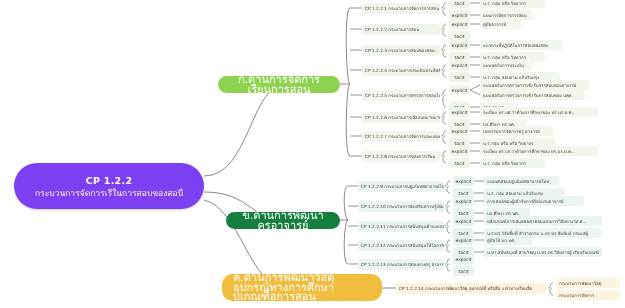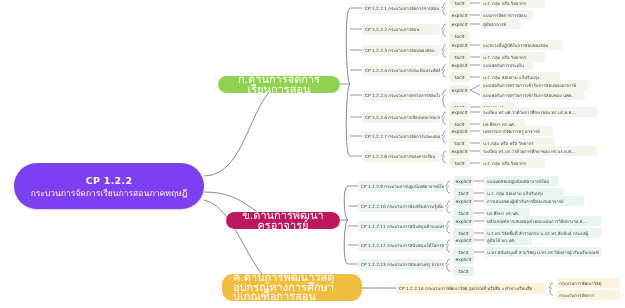--- a/index.html
+++ b/index.html
@@ -22,21 +22,21 @@
   .root .l2{font-size:8.5px;line-height:12px;white-space:nowrap;}
 
   
   .branch{
     position:absolute;border-radius:11px;color:#fff;
     display:flex;flex-direction:column;justify-content:center;
     padding:3px 11px;box-sizing:border-box;
     font-size:11px;line-height:9.5px;
   }
   .branch.b-green{background:#8ed34f;}
-  .branch.b-teal{background:#be185d;}
+  .branch.b-teal{background:#15803d;}
   .branch.b-amber{background:#f0bd3f;}
   .branch.center-txt{align-items:center;text-align:center;}
 
   
   .cp{
     position:absolute;height:11px;box-sizing:border-box;
     background:#f1f6ec;border-radius:3px;
     display:flex;align-items:center;padding:0 3px;
     font-size:4.3px;line-height:6px;color:#3a3a3a;white-space:nowrap;
     overflow:hidden;
@@ -135,32 +135,32 @@
         <path d="M474,240 L484,240" stroke="#6b6b6b" stroke-width="0.7" fill="none"></path>
         <path d="M474,252 L484,252" stroke="#6b6b6b" stroke-width="0.7" fill="none"></path>
         <path d="M445,245 C449,245 446,240 450,240 M449,245 C446,245 446,252 450,252" stroke="#6b6b6b" stroke-width="0.7" fill="none"></path>
         <path d="M445,264 C449,264 446,259 450,259 M449,264 C446,264 446,271 450,271" stroke="#6b6b6b" stroke-width="0.7" fill="none"></path>
         <path d="M548,288 C552,288 549,283 553,283 M552,288 C549,288 549,295 553,295" stroke="#6b6b6b" stroke-width="0.7" fill="none"></path>
       </g>
   </svg>
 
   <div class="root">
     <div class="l1">CP 1.2.2</div>
-    <div class="l2">กระบวนการจัดการเรียนการสอนภาคทฤษฎี</div>
+    <div class="l2">กระบวนการจัดการเรีในการสอบของสอบี</div>
   </div>
 
   <div class="branch b-green center-txt" style="left:218px;top:76px;width:122px;height:17px;">
     <div>ก.ด้านการจัดการเรียนการสอน</div>
   </div>
 
   <div class="branch b-teal center-txt" style="left:226px;top:212px;width:114px;height:17px;">
     <div>ข.ด้านการพัฒนาครูอาจารย์</div>
   </div>
 
-  <div class="branch b-amber" style="left:222px;top:274px;width:140px;height:27px;">
+  <div class="branch b-amber" style="left:222px;top:274px;width:160px;height:27px;">
     <div>ค.ด้านการพัฒนาวัสดุ อุปกรณ์ทางการศึกษา</div>
     <div>บเกณฑื่อการสอน</div>
   </div>
 
   <div id="slots">
       <div class="cp" style="left: 362px; top: 3px; width: 78px;">
         <span>CP 1.2.2.1 กระบวนการจัดการการสอน</span>
       </div>
       <div class="ty" style="left: 449px; top: -2px; width: 21px;">
         <span>tacit</span>

